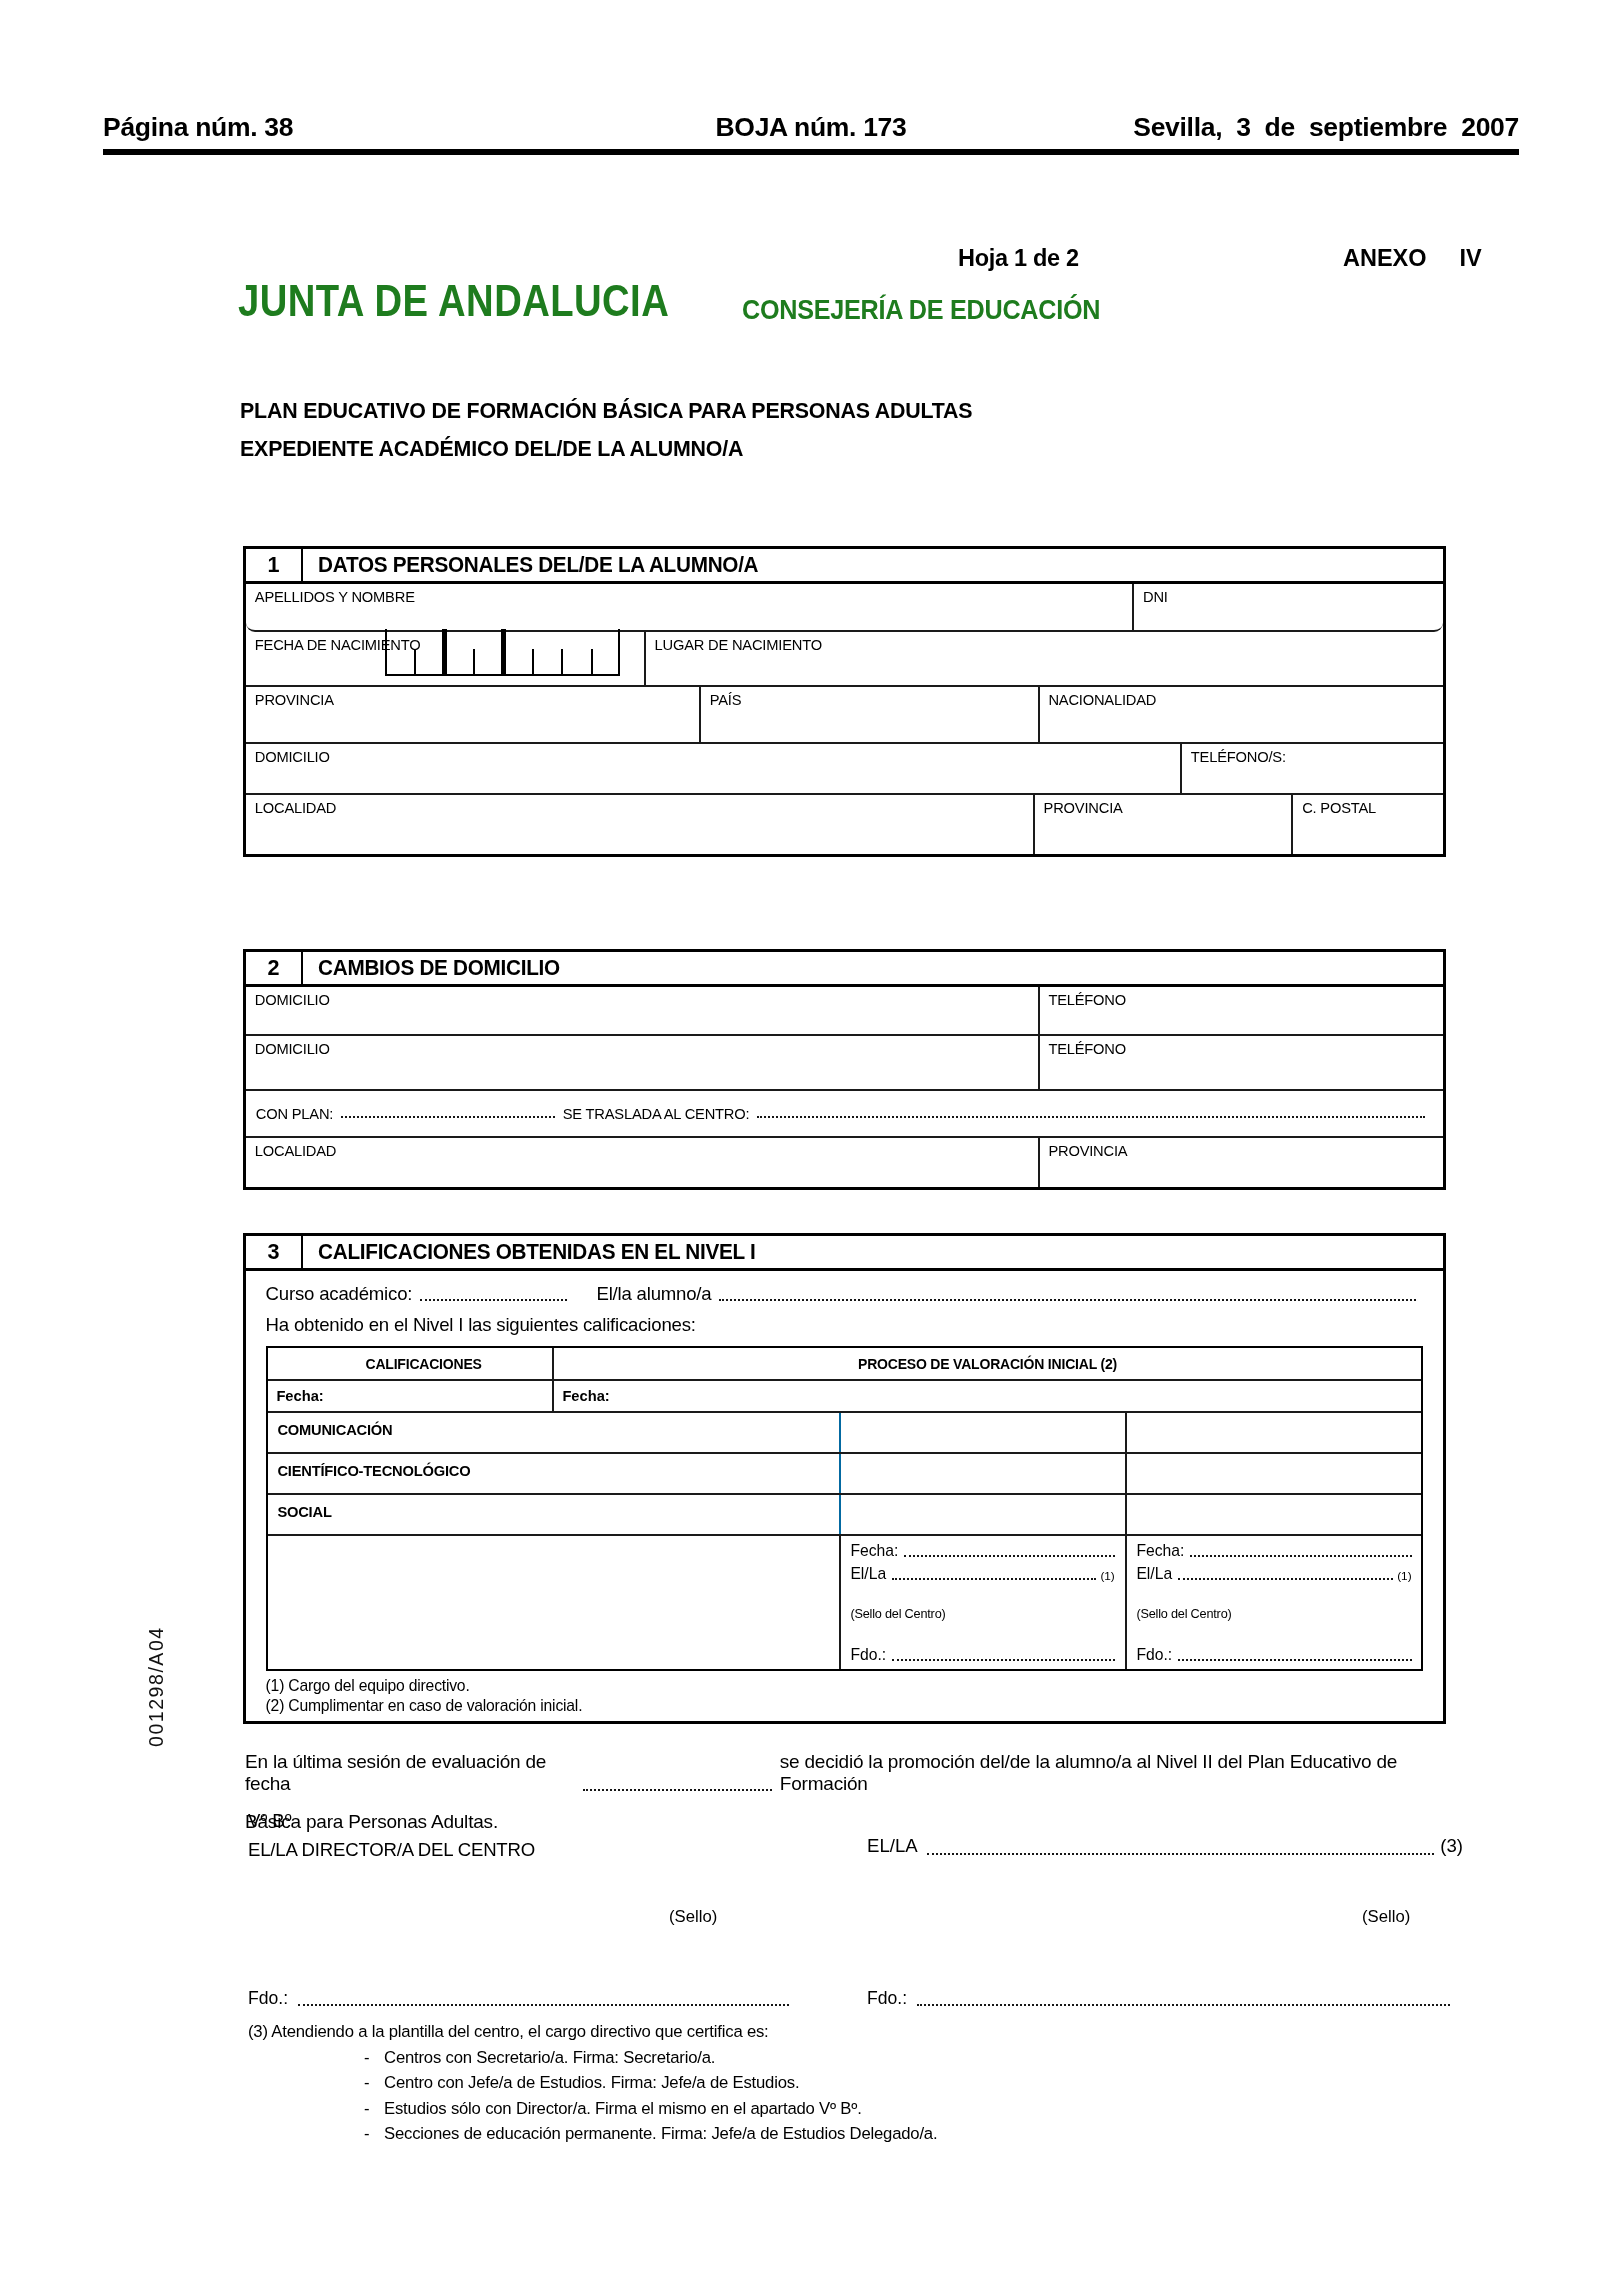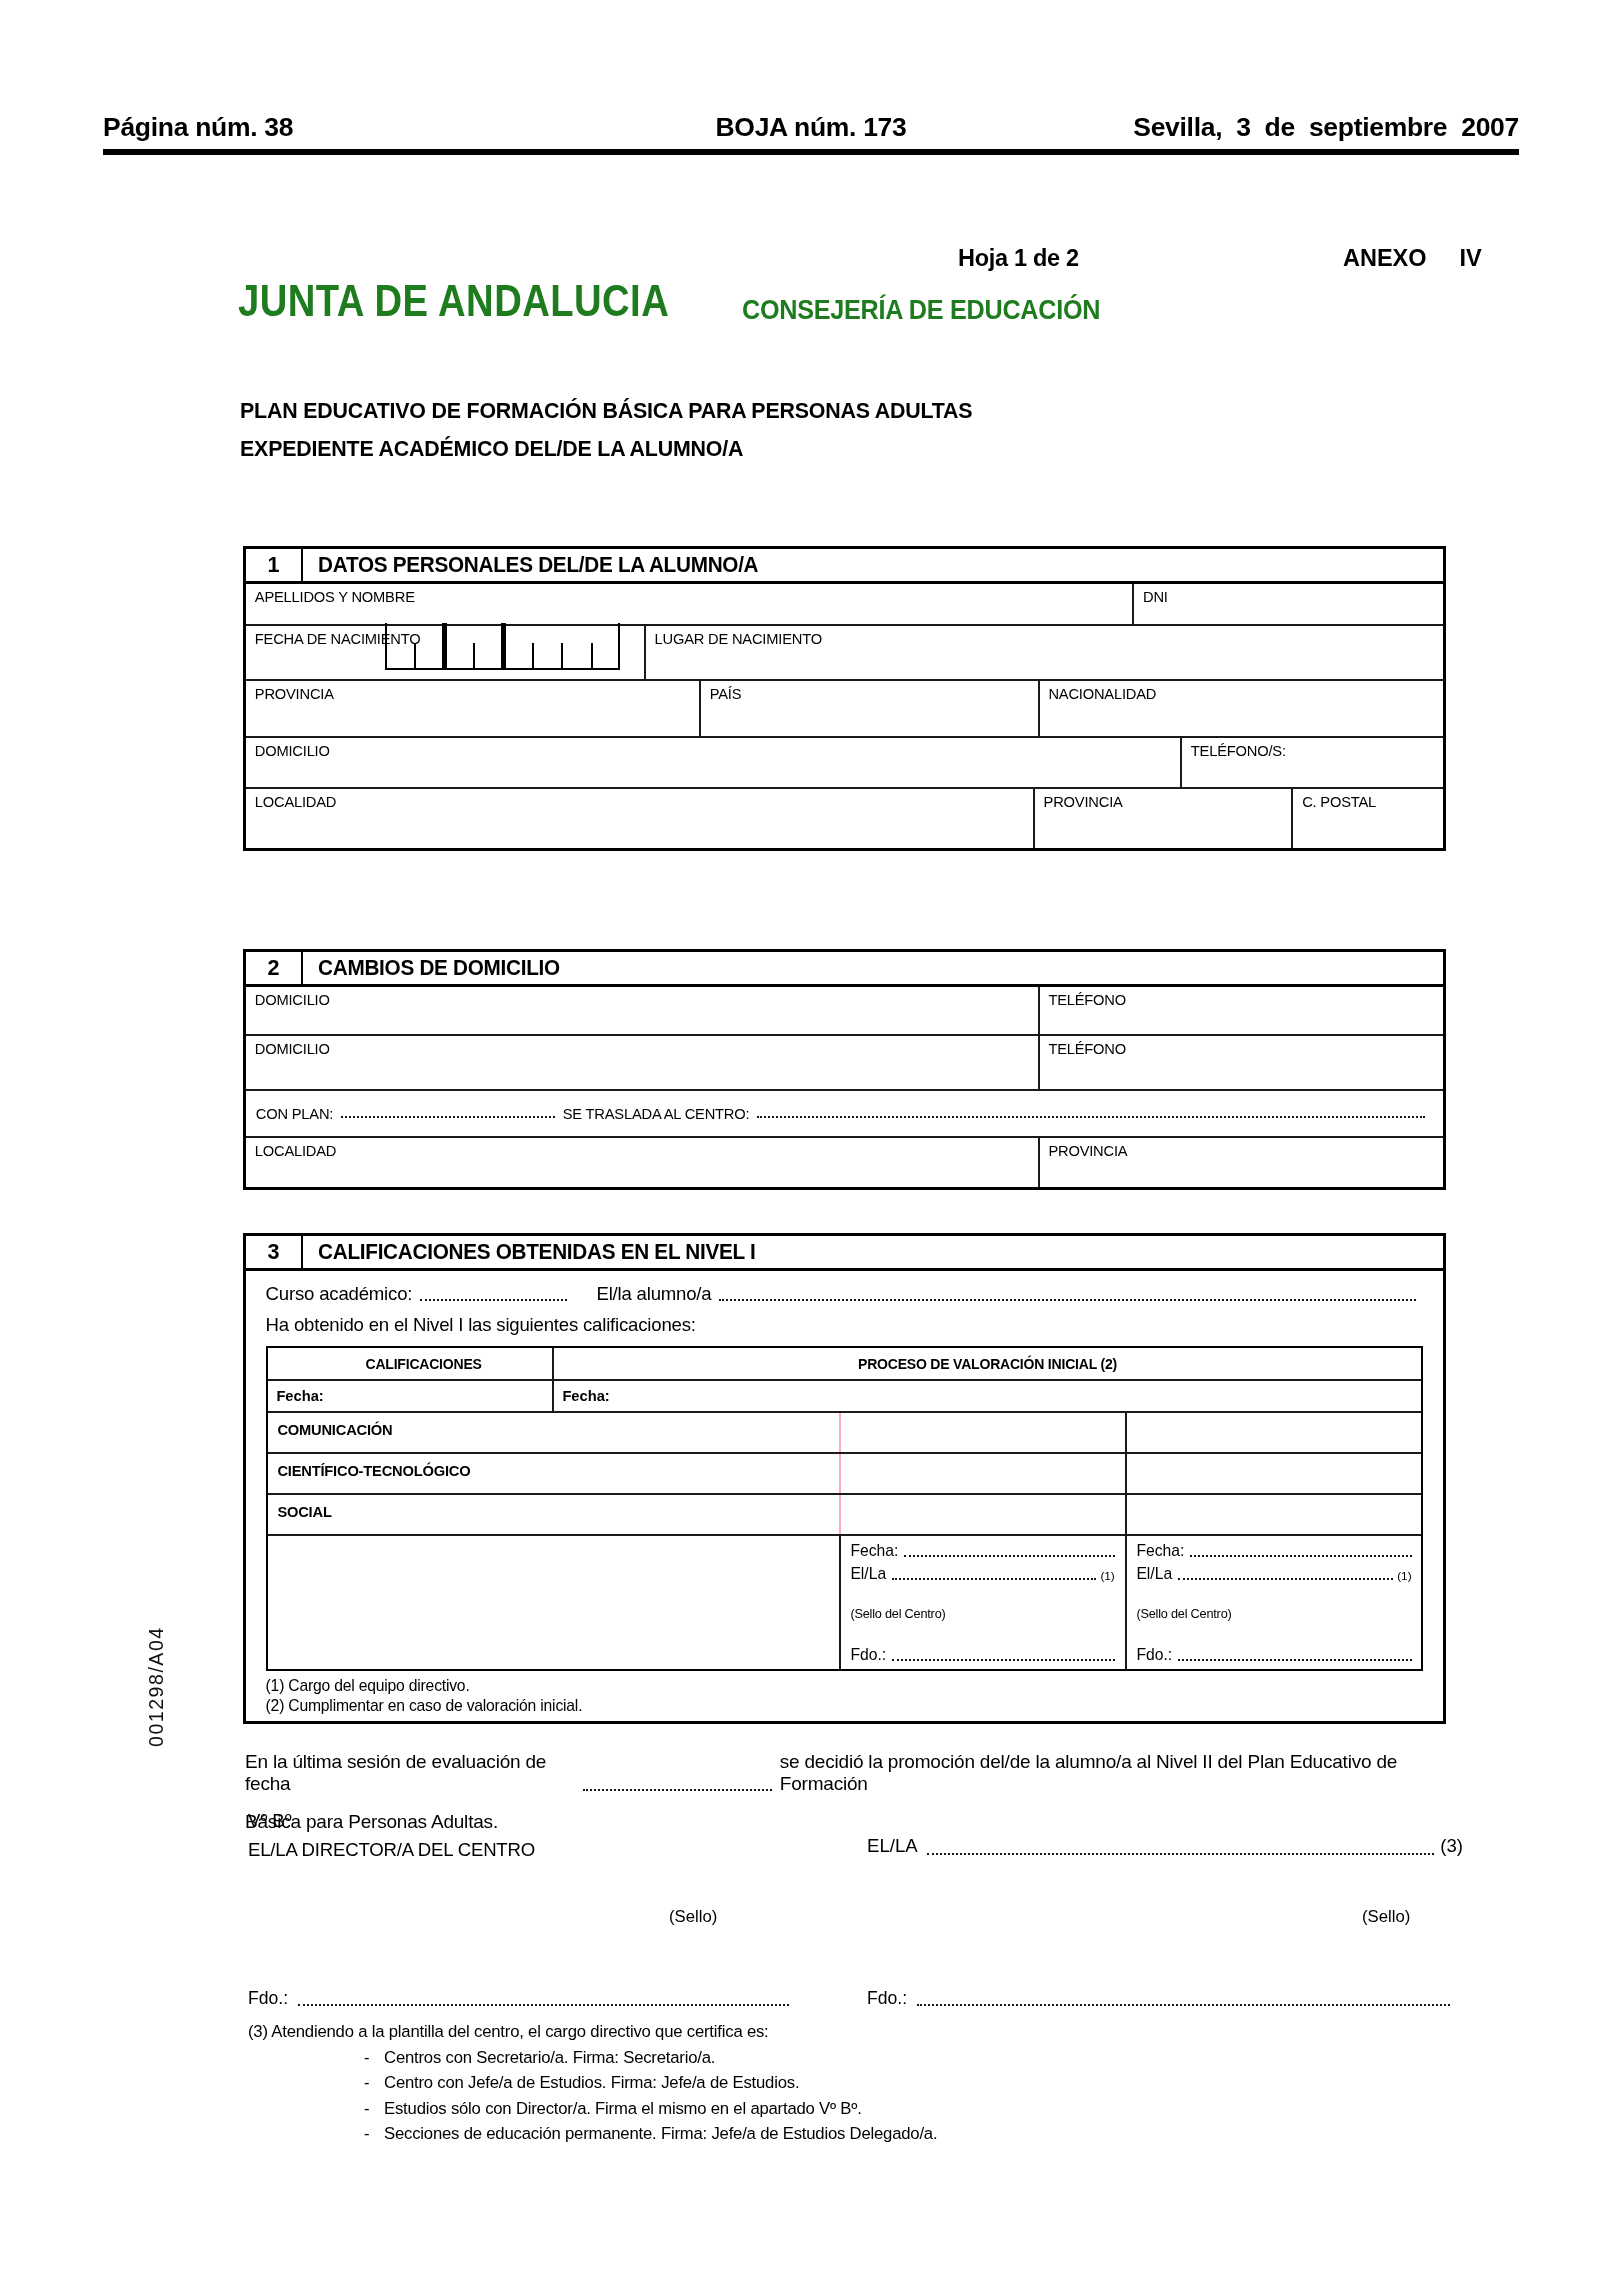--- a/index.html
+++ b/index.html
@@ -64,21 +64,21 @@
             display:flex;align-items:center;padding-left:41px;font-weight:bold;font-size:17.6px;}
   .g-right{flex:1;display:flex;flex-direction:column;}
   .g-hrow1{display:flex;height:33px;border-bottom:2px solid #1a1a1a;box-sizing:border-box;}
   .g-hrow2{display:flex;height:30px;box-sizing:border-box;}
   .g-c2{width:286px;flex:none;border-right:2px solid #1a1a1a;box-sizing:border-box;padding-left:28px;}
   .g-c3{flex:1;}
   .g-colhead{display:flex;align-items:center;justify-content:center;font-weight:bold;font-size:14px;
              letter-spacing:-0.2px;text-align:center;}
   .g-fecha{display:flex;align-items:center;padding-left:8.8px;font-weight:bold;font-size:14.7px;}
   .g-row{display:flex;height:41px;border-top:2px solid #1a1a1a;box-sizing:border-box;}
-  .g-rowlabel{width:573px;flex:none;border-right:2px solid #f9a8d4;box-sizing:border-box;
+  .g-rowlabel{width:573px;flex:none;border-right:2px solid #0369a1;box-sizing:border-box;
               font-weight:bold;font-size:14.7px;letter-spacing:-0.2px;padding:8.8px 0 0 9.8px;}
   .g-cell{width:286px;flex:none;border-right:2px solid #1a1a1a;box-sizing:border-box;}
   .g-cell3{flex:1;}
   .g-sign{display:flex;height:135px;border-top:2px solid #1a1a1a;box-sizing:border-box;}
   .g-signblank{width:573px;flex:none;border-right:2px solid #1a1a1a;box-sizing:border-box;}
   .g-signcell{display:flex;flex-direction:column;padding:5.9px 9.8px 5.9px 9.8px;font-size:15.7px;box-sizing:border-box;}
   .g-signcell .ln{display:flex;align-items:flex-end;}
   .g-signcell .ln .dl{margin:0 0 2.9px 5.9px;border-bottom-width:2px;}
   .g-ref{font-size:11.8px;margin-left:3.9px;}
   .g-sello{font-size:12.7px;letter-spacing:-0.2px;}
@@ -130,21 +130,21 @@
 
   <div class="title title1">PLAN EDUCATIVO DE FORMACIÓN BÁSICA PARA PERSONAS ADULTAS</div>
   <div class="title title2">EXPEDIENTE ACADÉMICO DEL/DE LA ALUMNO/A</div>
 
 
   <div class="sec" style="top:546px;">
     <div class="sec-head">
       <div class="sec-num">1</div>
       <div class="sec-title">DATOS PERSONALES DEL/DE LA ALUMNO/A</div>
     </div>
-    <div class="frow" style="height:42px;">
+    <div class="frow" style="height:48px;border-radius:9px;">
       <div class="fcell" style="width:74.2%;">
         <span class="flabel">APELLIDOS Y NOMBRE</span>
       </div>
       <div class="fcell end" style="width:25.8%;">
         <span class="flabel">DNI</span>
       </div>
     </div>
     <div class="frow" style="height:55px;">
       <div class="fcell" style="width:33.4%;">
         <span class="flabel">FECHA DE NACIMIENTO</span>

